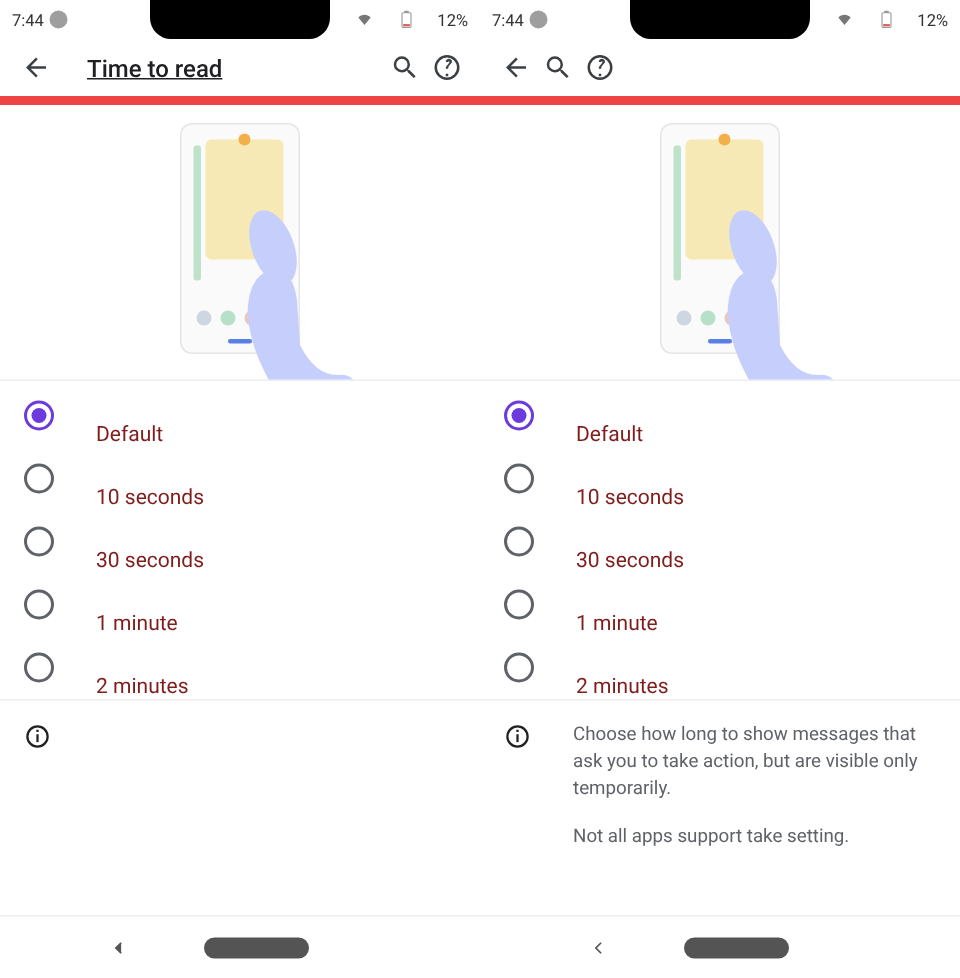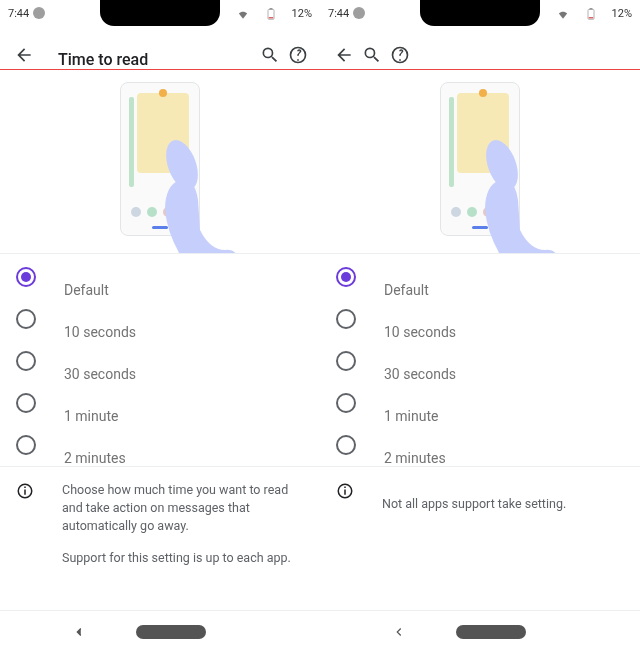--- a/index.html
+++ b/index.html
@@ -22,39 +22,40 @@
   }
   
   .statusbar {
     height:26px; background:#fff;
     display:flex; align-items:center;
     padding:0 8px;
     font-size:11px; color:#333;
     position:relative;
   }
   .st-left { display:flex; align-items:center; gap:4px; flex:1; }
-  .st-right { display:flex; align-items:flex-end; gap:17px; }
+  .st-right { display:flex; align-items:flex-start; gap:17px; }
   .round-dot {
     width:12px; height:12px; border-radius:50%;
     background:#9e9e9e;
   }
   .notch {
     position:absolute;
     top:0; left:50%; transform:translateX(-50%);
     width:120px; height:26px;
     background:#000;
     border-bottom-left-radius:14px;
     border-bottom-right-radius:14px;
   }
   
   .appbar {
     height:44px;
-    display:flex; align-items:flex-end;
+    display:flex; align-items:center;
     padding:0 8px 0 10px;
-    border-bottom:1px solid #ef4444;
+    border-bottom:6px solid #ef4444;
+    text-decoration:underline;
   }
   .appbar .title {
     font-size:16px; font-weight:500; color:#202124;
     margin-left:20px; flex:1;
   }
   .iconbtn {
     width:28px; height:28px;
     display:flex; align-items:center; justify-content:center;
     color:#3c4043;
   }
@@ -119,21 +120,21 @@
   }
   .radio.checked {
     border-color:#6b3bdb;
   }
   .radio.checked::after {
     content:""; width:10px; height:10px;
     border-radius:50%; background:#6b3bdb;
   }
   .option .label {
     margin-left:28px;
-    font-size:14px; color:#737373;margin-top:26px;
+    font-size:14px; color:#7f1d1d;margin-top:26px;
   }
   
   .info {
     display:flex; align-items:flex-start;
     padding:14px 16px 0 16px;
     gap:28px;
     font-size:12.5px; color:#5f6368;
     line-height:1.45;
   }
   .info .col { flex:1; }
@@ -245,24 +246,20 @@
       <div class="label">2 minutes</div>
     </div>
   </div>
 
   <div class="info">
     <svg width="18" height="18" viewBox="0 0 24 24" style="flex-shrink:0;margin-top:1px">
           <circle cx="12" cy="12" r="9" fill="none" stroke="#202124" stroke-width="2"></circle>
           <rect x="11" y="10" width="2" height="7" fill="#202124"></rect>
           <rect x="11" y="6" width="2" height="2" fill="#202124"></rect>
         </svg>
-    <div class="col">
-      <div>Choose how much time you want to read and take action on messages that automatically go away.</div>
-      <div class="sub">Support for this setting is up to each app.</div>
-    </div>
   </div>
 
   <div class="navbar">
     <svg class="navback" viewBox="0 0 24 24">
           <path fill="#555" d="M15 6l-6 6 6 6" stroke="#555" stroke-width="2"></path>
         </svg>
     <div class="navpill"></div>
     <span style="width:14px"></span>
   </div>
 </div>
@@ -353,20 +350,21 @@
     </div>
   </div>
 
   <div class="info">
     <svg width="18" height="18" viewBox="0 0 24 24" style="flex-shrink:0;margin-top:1px">
           <circle cx="12" cy="12" r="9" fill="none" stroke="#202124" stroke-width="2"></circle>
           <rect x="11" y="10" width="2" height="7" fill="#202124"></rect>
           <rect x="11" y="6" width="2" height="2" fill="#202124"></rect>
         </svg>
     <div class="col">
+      <div>Choose how long to show messages that ask you to take action, but are visible only temporarily.</div>
       <div class="sub">Not all apps support take setting.</div>
     </div>
   </div>
 
   <div class="navbar">
     <svg class="navback" viewBox="0 0 24 24">
           <path d="M15 6l-6 6 6 6" stroke="#555" stroke-width="2" fill="none"></path>
         </svg>
     <div class="navpill"></div>
     <span style="width:14px"></span>

